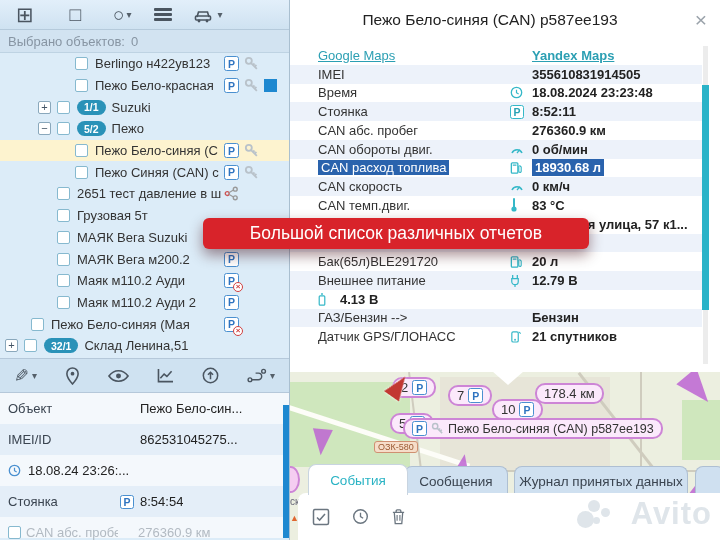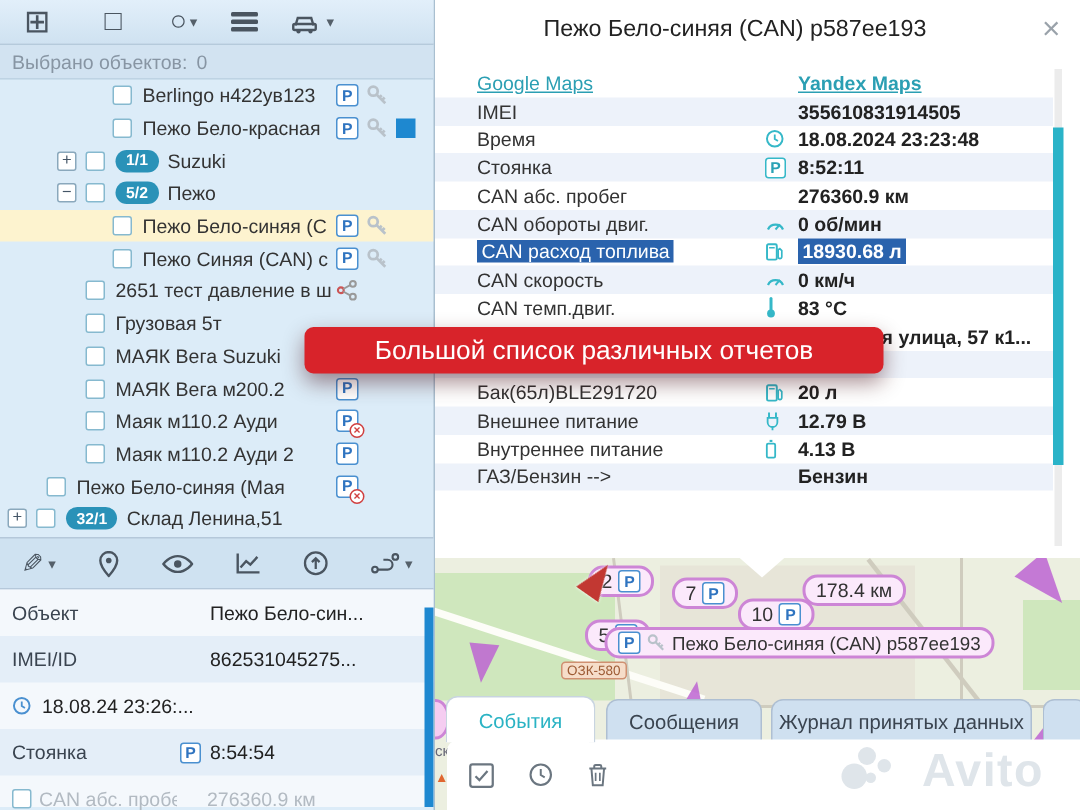--- a/index.html
+++ b/index.html
@@ -76,21 +76,21 @@
   .pop-track { position:absolute; right:12px; top:46px; width:5px; height:318px; background:#ececec; }
   .pop-thumb { position:absolute; right:11px; top:85px; width:7px; height:225px; background:#2ab3c8; }
 
   
   .banner { position:absolute; left:203px; top:218px; width:386px; height:31px; background:#d8232a; border-radius:6px; color:#fff; font-size:17.5px; display:flex; align-items:center; justify-content:center; white-space:nowrap; z-index:20; box-shadow:0 6px 14px rgba(60,0,10,.45); }
 
   
   .tab { position:absolute; height:30px; border:1px solid #aebfd2; border-bottom:none; border-radius:8px 8px 0 0; display:flex; align-items:center; justify-content:center; font-size:13.5px; color:#3a4450; background:#cfe0f0; z-index:6; cursor:pointer; }
   .tab.active { background:#fff; color:#2ab3c4; border-color:#c8d4e0; height:31px; z-index:7; }
   .events { position:absolute; left:298px; top:493px; width:422px; height:47px; background:#fff; border-top-left-radius:8px; z-index:6; display:flex; align-items:center; padding-left:14px; gap:22px; color:#6b7680; }
-  .avito { position:absolute; right:24px; top:3px; display:flex; align-items:flex-start; gap:20px; }
+  .avito { position:absolute; right:8px; top:3px; display:flex; align-items:flex-end; gap:20px; }
   .avito-dots { position:relative; width:34px; height:34px; }
   .avito-dots i { position:absolute; border-radius:50%; background:#dfe5ea; }
   .avito-txt { font-size:31px; font-weight:bold; color:#dfe5ea; text-shadow:0 1px 0 #fff; letter-spacing:1px; }
 
   svg { display:block; }
 </style>
 </head>
 <body>
 
 <div class="screen">
@@ -262,42 +262,52 @@
         <span class="picon">
             <svg width="10" height="13" viewBox="0 0 10 14">
               <path d="M2.5 1v4M7.5 1v4" stroke="currentColor" stroke-width="1.4"></path>
               <path d="M1.5 5h7v3a3.5 3.5 0 0 1-7 0z" fill="none" stroke="currentColor" stroke-width="1.3"></path>
               <path d="M5 11.5V14" stroke="currentColor" stroke-width="1.3"></path>
             </svg>
           </span>
         <span class="pval">12.79 В</span>
       </div>
       <div class="prow">
-        <span class="plabel">Внутреннее питание</span>
         <span class="picon">
             <svg width="8" height="13" viewBox="0 0 8 14">
               <rect x="1" y="3" width="6" height="10" rx="1" fill="none" stroke="currentColor" stroke-width="1.3"></rect>
               <path d="M3 1h2" stroke="currentColor" stroke-width="1.6"></path>
             </svg>
           </span>
         <span class="pval">4.13 В</span>
       </div>
       <div class="prow stripe">
         <span class="plabel">ГАЗ/Бензин --&gt;</span>
           <span class="picon"></span>
         <span class="pval">Бензин</span>
       </div>
+      <div class="prow">
+        <span class="plabel">Датчик GPS/ГЛОНАСС</span>
+        <span class="picon">
+            <svg width="11" height="13" viewBox="0 0 12 14">
+              <rect x="2" y="2" width="7" height="11" rx="1.5" fill="none" stroke="currentColor" stroke-width="1.3"></rect>
+              <circle cx="5.5" cy="10.5" r="1" fill="currentColor"></circle>
+              <path d="M9.5 2a3 3 0 0 1 2 2" fill="none" stroke="currentColor" stroke-width="1.1"></path>
+            </svg>
+          </span>
+        <span class="pval">21 спутников</span>
+      </div>
     </div>
 
     <div class="pop-track"></div>
     <div class="pop-thumb"></div>
   </div>
   <div class="notch"></div>
 
-  <div class="tab active" style="left:297px;top:464px;width:100px">
+  <div class="tab active" style="left:308px;top:464px;width:100px">
       <span>События</span>
     </div>
   <div class="tab" style="left:514px;top:466px;width:174px">
       <span>Журнал принятых данных</span>
     </div>
   <div class="tab" style="left:404px;top:466px;width:104px">
       <span>Сообщения</span>
     </div>
   <div class="tab" style="left:695px;top:466px;width:30px"></div>
 

